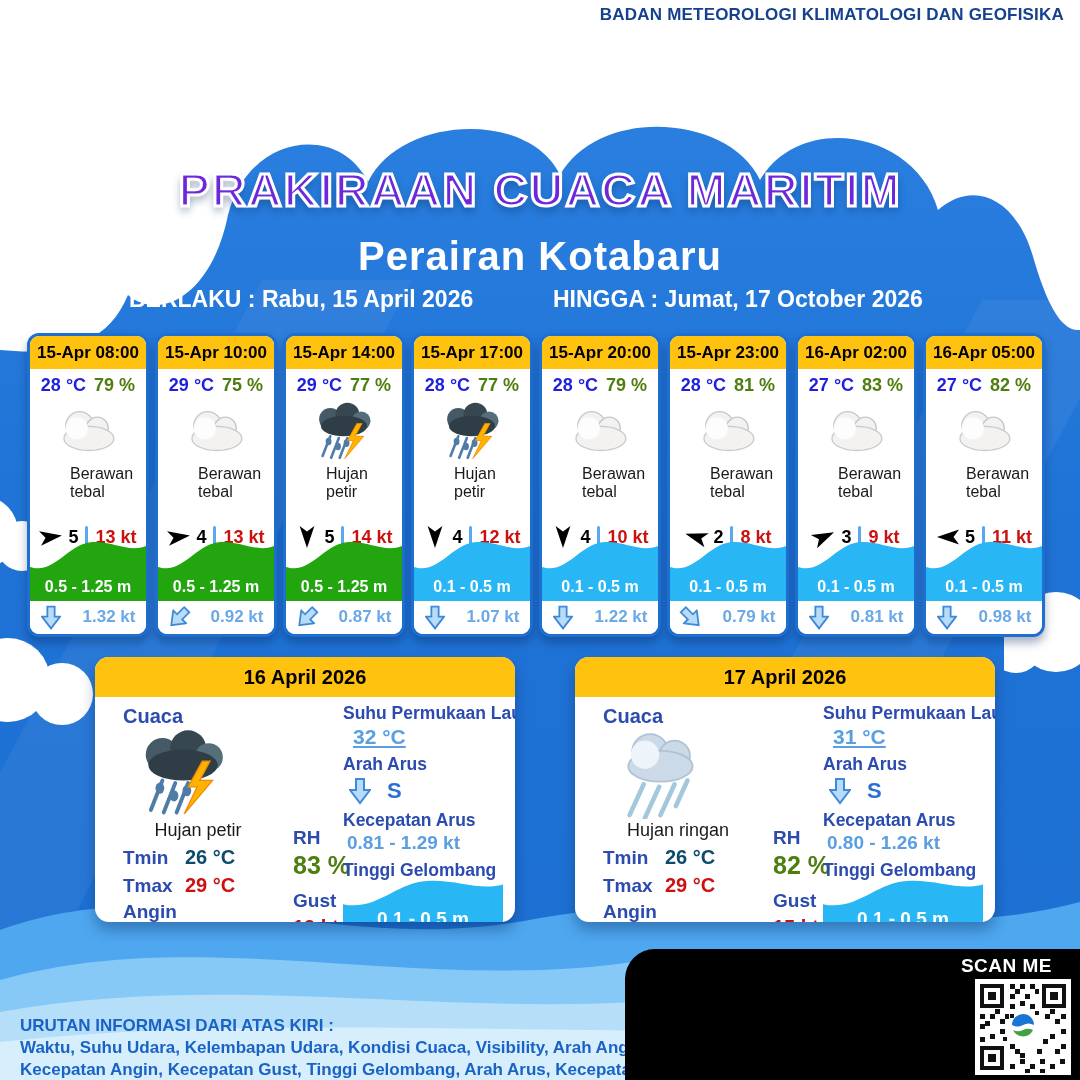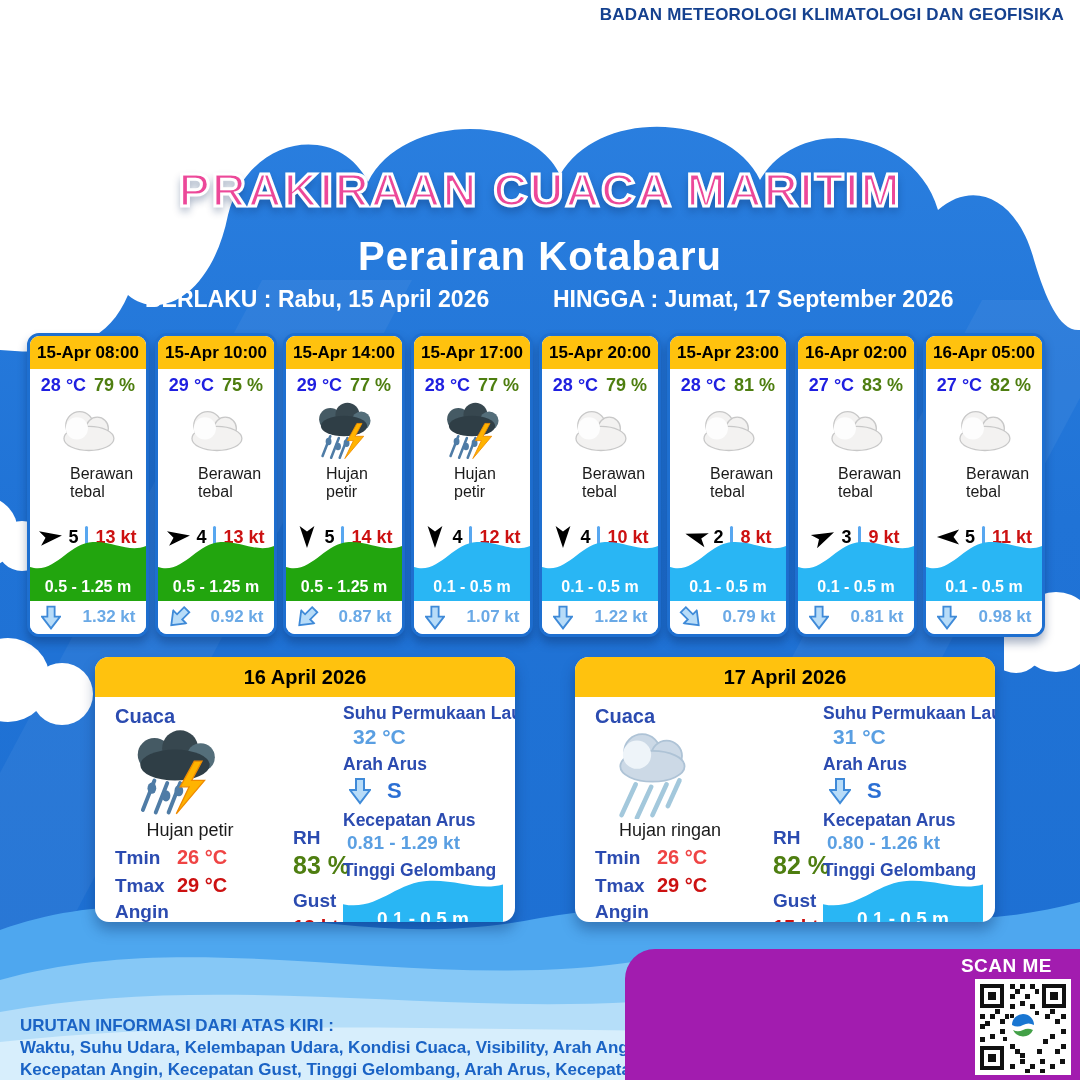--- a/index.html
+++ b/index.html
@@ -15,21 +15,21 @@
   .logo .lbl{font-size:15px;font-weight:bold;color:#0d2b63;letter-spacing:1px;margin-top:1px;}
   
   .bg{position:absolute;left:0;top:60px;width:1080px;height:1020px;
       background:linear-gradient(180deg,#2b80e0 0%,#2073d6 45%,#1d6fd2 100%);}
   .streak{position:absolute;width:150px;height:760px;background:rgba(255,255,255,0.05);
           transform:skewX(-28deg);}
   .cloudtop{position:absolute;left:0;top:60px;z-index:2;}
   .edgecloud{position:absolute;z-index:1;}
   
   .maintitle{position:absolute;left:0;top:162px;width:1080px;text-align:center;z-index:3;
-    font-size:47px;font-weight:bold;letter-spacing:2px;color:#ec4899;
+    font-size:47px;font-weight:bold;letter-spacing:2px;color:#6d28d9;
     -webkit-text-stroke:3px #ffffff;
     text-shadow:0 5px 9px rgba(8,40,92,.45);}
   .areatitle{position:absolute;left:0;top:234px;width:1080px;text-align:center;z-index:3;
     font-size:40px;font-weight:bold;color:#ffffff;letter-spacing:1px;}
   .validity{position:absolute;left:0;top:286px;width:1080px;z-index:3;color:#fff;
     font-size:23px;font-weight:bold;}
   .validity .seg{position:absolute;white-space:nowrap;}
   
   .hcard{position:absolute;top:333px;width:122px;height:304px;background:#ffffff;
     border:3px solid #1e6fd0;border-radius:12px;box-sizing:border-box;z-index:4;
@@ -57,59 +57,59 @@
   .hcur{height:36px;display:flex;align-items:center;justify-content:center;gap:22px;background:#fff;}
   .hcur .carr{width:20px;height:25px;display:inline-flex;}
   .hcur .carr svg{width:20px;height:25px;}
   .hcur .ckt{font-size:17px;font-weight:bold;color:#6aa9e6;}
   
   .dcard{position:absolute;top:657px;width:420px;height:265px;background:#ffffff;
     border-radius:14px;z-index:4;box-shadow:0 8px 14px rgba(5,35,85,.35);overflow:hidden;}
   .dhead{height:40px;line-height:40px;background:#ffc20e;text-align:center;
     font-size:20px;font-weight:bold;color:#000;}
   .dlabel{color:#2b4bb0;font-weight:bold;}
-  .colA{position:absolute;left:20px;top:48px;width:168px;}
+  .colA{position:absolute;left:28px;top:48px;width:168px;}
   .colA .cuaca{font-size:20px;}
   .colA .dicon{height:92px;display:flex;align-items:center;justify-content:flex-start;padding-left:8px;}
   .colA .dicon svg{width:104px;height:90px;}
   .colA .dcond{font-size:18px;color:#1a1a1a;text-align:center;width:150px;margin-top:0px;}
   .trow{display:flex;align-items:baseline;margin-top:5px;}
   .trow .tl{width:62px;font-size:19px;}
   .trow .tv{font-size:20px;font-weight:bold;}
-  .tv.blue{color:#ef4444;} .tv.red{color:#cc1111;}
+  .tv.blue{color:#0c4a6e;} .tv.red{color:#cc1111;}
   .colA .anginlbl{font-size:19px;margin-top:4px;}
   .colB{position:absolute;left:198px;top:48px;width:92px;}
   .colB .sp{height:122px;}
   .colB .rhlbl,.colB .gustlbl{font-size:19px;}
   .colB .rhval{font-size:25px;font-weight:bold;color:#4e7e10;margin-top:2px;}
   .colB .gustlbl{margin-top:10px;}
   .colB .gustval{font-size:20px;font-weight:bold;color:#cc1111;margin-top:4px;}
   .colC{position:absolute;left:248px;top:46px;width:164px;}
   .colC .lbl{font-size:17.5px;white-space:nowrap;}
-  .colC .splval{font-size:21px;font-weight:bold;color:#5a9fe2;padding-left:10px;margin-top:1px;}
+  .colC .splval{font-size:21px;font-weight:bold;color:#5a9fe2;padding-left:10px;margin-top:1px;text-decoration:underline;}
   .colC .aa{margin-top:5px;}
   .colC .arrow-s{display:flex;align-items:center;gap:16px;padding-left:6px;margin-top:1px;height:30px;}
   .colC .arrow-s svg{width:22px;height:28px;}
   .colC .sdir{font-size:22px;font-weight:bold;color:#2b6fd4;}
   .colC .ka{margin-top:4px;}
   .colC .kaval{font-size:19px;font-weight:bold;color:#5a9fe2;padding-left:4px;margin-top:1px;}
   .colC .tg{margin-top:6px;}
   .gelbox{position:relative;width:160px;height:52px;margin-top:3px;}
   .gelbox svg{position:absolute;left:0;bottom:0;width:100%;height:60px;}
   .gelbox path{fill:#29b6f4;}
   .gelbox .gtext{position:absolute;left:0;bottom:6px;width:100%;text-align:center;
     font-size:19px;font-weight:bold;color:#fff;z-index:1;}
   
   .wave{position:absolute;left:0;width:1080px;z-index:3;}
   
   .footer{position:absolute;left:20px;top:1016px;z-index:5;color:#1a63c5;font-weight:bold;}
   .footer .fh{font-size:17px;}
   .footer .fl{font-size:17px;margin-top:2px;}
   
-  .qrpanel{position:absolute;left:625px;top:949px;width:455px;height:131px;background:#a21caf;
+  .qrpanel{position:absolute;left:625px;top:949px;width:455px;height:131px;background:#000000;
     border-top-left-radius:30px;z-index:5;}
   .scanme{position:absolute;right:28px;top:6px;font-size:19px;font-weight:bold;color:#fff;letter-spacing:.5px;}
   .qrbox{position:absolute;left:350px;top:30px;width:96px;height:96px;background:#fff;border-radius:3px;}
   .qrbox svg{width:96px;height:96px;display:block;}
 </style>
 </head>
 <body>
 
 <div id="page">
 
@@ -142,27 +142,27 @@
       <circle cx="88" cy="60" r="31" fill="#fff"></circle>
   </svg>
   <svg class="edgecloud" style="left:1004px;top:586px;" width="100" height="100">
     <circle cx="52" cy="46" r="40" fill="#fff"></circle>
       <circle cx="12" cy="60" r="27" fill="#fff"></circle>
   </svg>
 
   <div class="maintitle">PRAKIRAAN CUACA MARITIM</div>
   <div class="areatitle">Perairan Kotabaru</div>
   <div class="validity">
-    <span class="seg" style="left:145px;">
+    <span class="seg" style="left:129px;">
       <span>BERLAKU :</span>
       <span>Rabu, 15 April 2026</span>
     </span>
     <span class="seg" style="left:553px;">
       <span>HINGGA :</span>
-      <span>Jumat, 17 September 2026</span>
+      <span>Jumat, 17 October 2026</span>
     </span>
   </div>
 
   <div class="hcard" style="left:27px">
     <div class="hhead">15-Apr 08:00</div>
     <div class="hmet">
         <span class="t">28 °C</span>
         <span class="h">79 %</span>
       </div>
     <div class="hicon">

